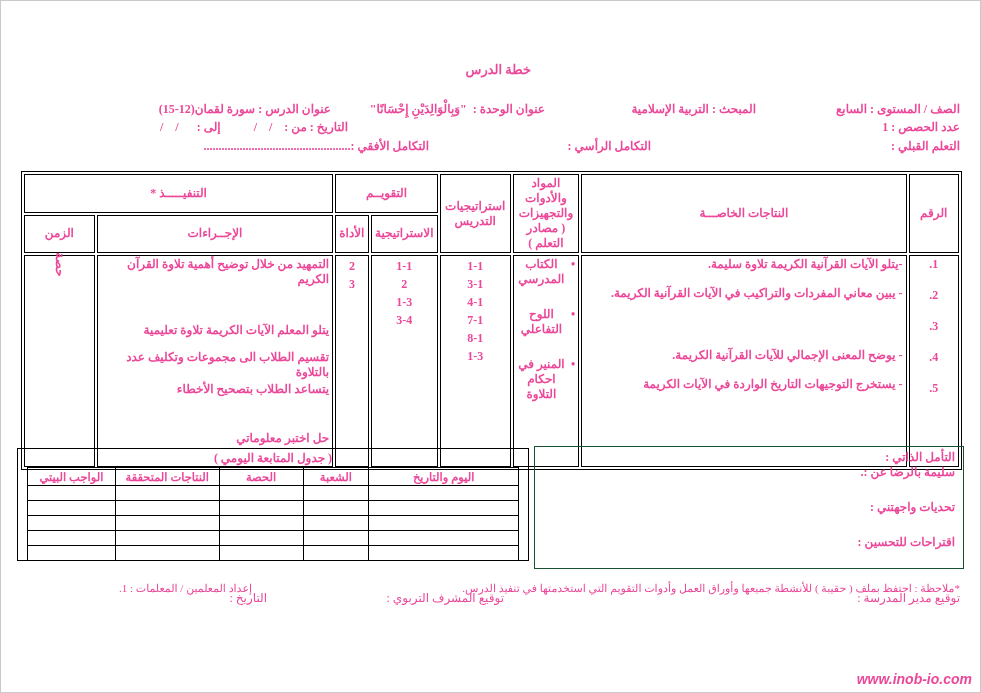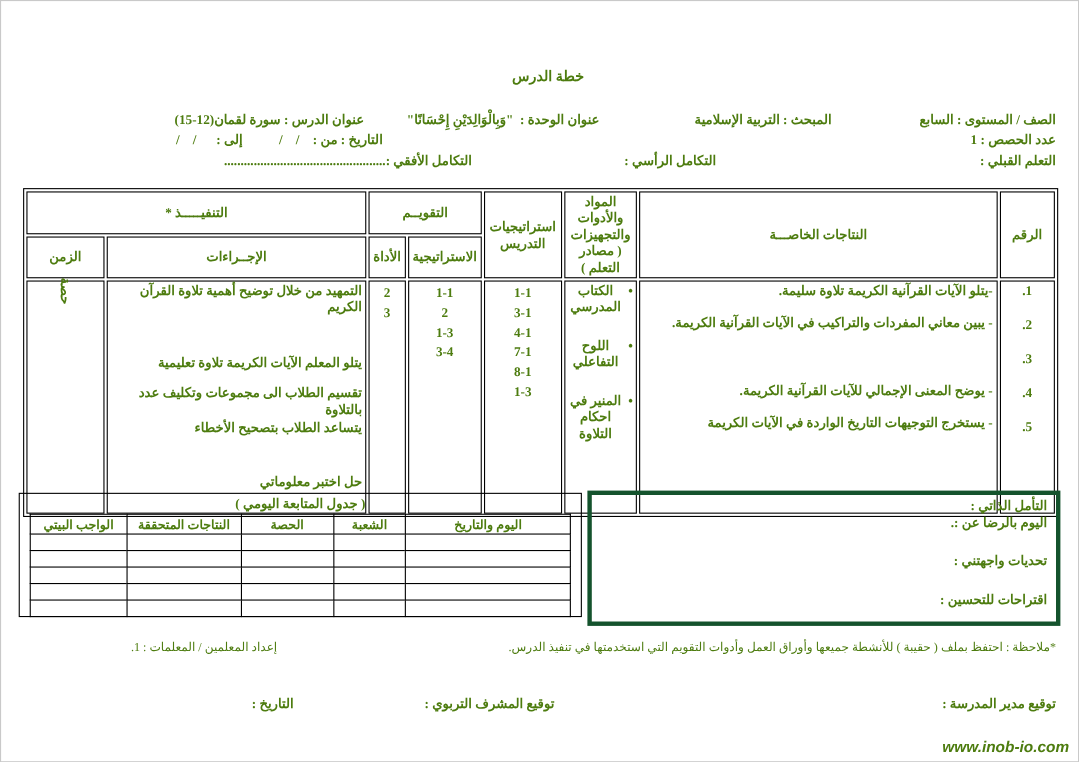--- a/index.html
+++ b/index.html
@@ -1,21 +1,21 @@
 <!DOCTYPE html>
 <html lang="ar"><head>
 <meta charset="utf-8">
 <style>
   * { margin:0; padding:0; box-sizing:border-box; }
   html,body { background:#fff; }
   .page {
     position:relative; width:981px; height:693px; background:#fff;
     border:1px solid #c9c9c9; overflow:hidden;
     font-family:"Liberation Serif","DejaVu Serif",serif;
-    direction:rtl; color:#4d7c0f;padding-left:20px;
+    direction:rtl; color:#ec4899;padding-left:20px;
   }
   .doc-title { position:absolute; top:61px; right:449px; font-size:13px; font-weight:bold; }
 
   .hdr { position:absolute; font-size:12px; font-weight:bold; white-space:pre; }
   .hdr-class   { top:101px; right:20px; }
   .hdr-subject { top:101px; right:224px; }
   .hdr-unit    { top:101px; right:435px; }
   .hdr-lesson  { top:101px; right:649px; }
   .hdr-periods { top:119px; right:20px; }
   .hdr-date    { top:119px; right:632px; }
@@ -50,21 +50,21 @@
   .procedures-list .li { line-height:15px; }
   .procedures-list .li:nth-child(1){ margin-bottom:36px; }
   .procedures-list .li:nth-child(2){ margin-bottom:12px; }
   .procedures-list .li:nth-child(3){ margin-bottom:2px; }
   .procedures-list .li:nth-child(4){ margin-bottom:34px; }
   td.time-cell { vertical-align:middle; text-align:center; }
   .time-text { display:inline-block; transform:rotate(90deg); font-weight:bold; font-size:12px; }
 
   .reflection-box {
     position:absolute; top:445px; right:16px; width:430px; height:123px;
-    border:4px solid #14532d; padding:3px 8px; font-size:12px; font-weight:bold;
+    border:1px solid #14532d; padding:3px 8px; font-size:12px; font-weight:bold;
   }
   .reflection-box .line1 { margin-bottom:0; }
   .reflection-box .line2 { margin-bottom:20px; }
   .reflection-box .line3 { margin-bottom:20px; }
 
   .followup-box {
     position:absolute; top:447px; right:451px; width:512px; height:113px;
     border:1px solid #000; padding:2px 6px;
   }
   .followup-title { text-align:center; font-size:12px; font-weight:bold; margin-bottom:1px; }
@@ -73,21 +73,21 @@
   table.followup th { font-weight:bold; height:18px; text-align:center; }
   table.followup td { height:15px; }
   table.followup col.c-day  { width:150px; }
   table.followup col.c-sec  { width:66px; }
   table.followup col.c-per  { width:84px; }
   table.followup col.c-out  { width:104px; }
   table.followup col.c-hw   { width:88px; }
 
   .note-text { position:absolute; top:581px; right:20px; font-size:11px; }
   .prepared-by { position:absolute; top:581px; left:118px; font-size:11px; }
-  .sign { position:absolute; top:632px; font-size:12px; font-weight:bold; }
+  .sign { position:absolute; top:590px; font-size:12px; font-weight:normal; }
   .sign-principal  { right:20px; }
   .sign-supervisor { right:476px; }
   .sign-date       { right:713px; }
 
   .watermark {
     position:absolute; bottom:5px; right:8px; direction:ltr;
     font-family:"Liberation Sans","DejaVu Sans",sans-serif;
     font-weight:bold; font-style:italic; font-size:14px;
   }
 </style>
@@ -183,21 +183,21 @@
           </td>
         <td class="time-cell">
           <span class="time-text">حصة</span>
         </td>
       </tr>
     </tbody>
   </table>
 
   <div class="reflection-box">
     <div class="line1">التأمل الذاتي :</div>
-    <div class="line2">اليوم بالرضا عن :.</div>
+    <div class="line2">سليمة بالرضا عن :.</div>
     <div class="line3">تحديات واجهتني :</div>
     <div class="line4">اقتراحات للتحسين :</div>
   </div>
 
   <div class="followup-box">
     <div class="followup-title">( جدول المتابعة اليومي )</div>
     <table class="followup">
       <colgroup>
         <col class="c-day">
           <col class="c-sec">

